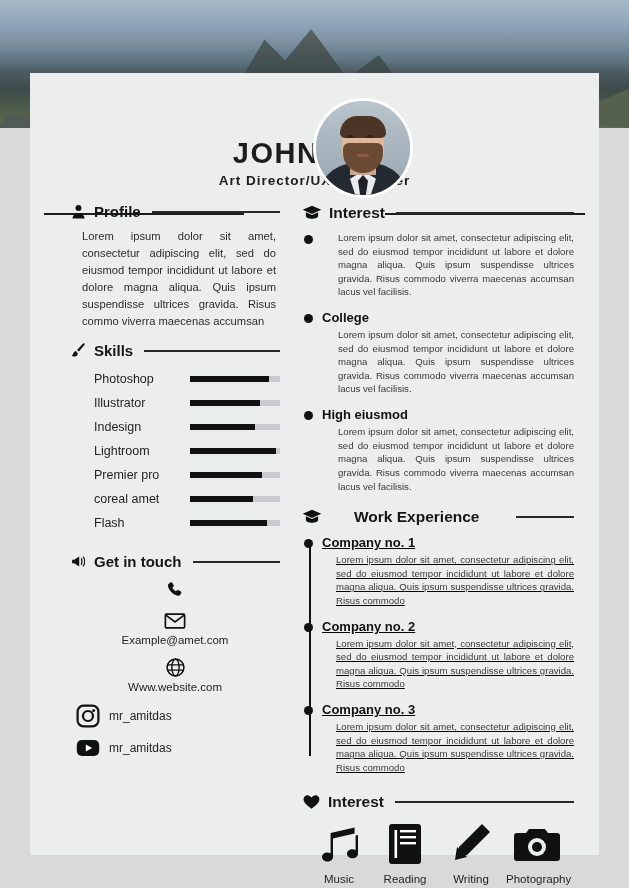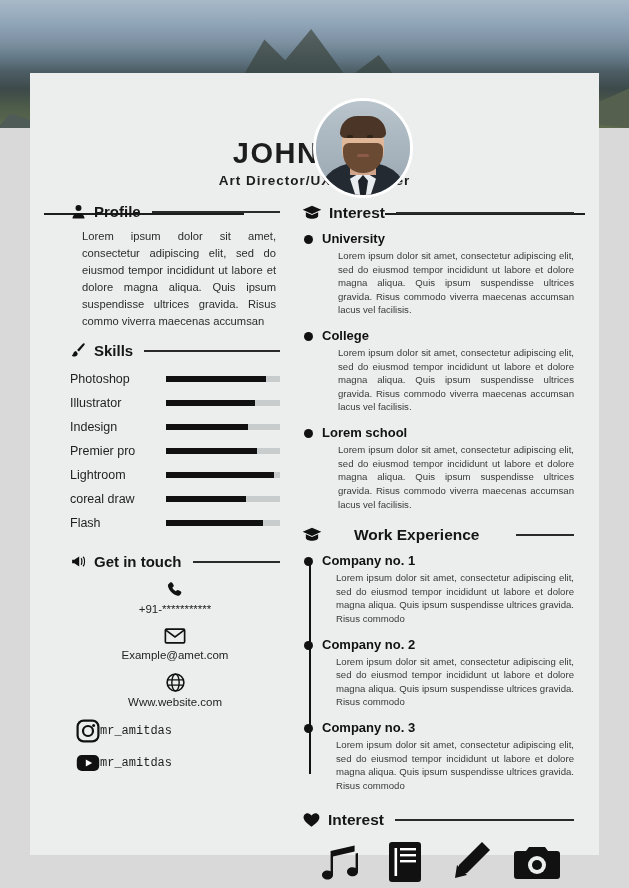--- a/index.html
+++ b/index.html
@@ -98,39 +98,39 @@
   .sec-title{font-size:15px;font-weight:bold;color:#161616;white-space:nowrap;}
   .sec-title.big{font-size:15.5px;}
   .sec-line{flex:1;height:2px;background:#2a2a2a;margin-left:4px;}
   .ico{width:17px;height:17px;flex:none;display:block;}
   
   .profile-text{
     font-size:11.2px;line-height:1.52;color:#2c2c2c;text-align:justify;
     padding-left:12px;padding-right:4px;
   }
   
-  .skills{margin-top:6px;}
+  .skills{margin-top:6px;margin-left:24px;}
   .skill-row{display:flex;align-items:center;height:24px;}
   .skill-name{font-size:12.5px;color:#1f1f1f;width:96px;flex:none;}
   .skill-bar{position:relative;flex:1;height:6px;background:#c9cccd;}
   .skill-fill{position:absolute;left:0;top:0;height:6px;background:#111111;}
   
   .contact{margin-top:10px;text-align:center;}
   .contact-item{margin-bottom:11px;}
   .contact-ico{display:block;margin:0 auto 3px auto;}
   .contact-val{font-size:11.5px;color:#232323;}
-  .social{display:flex;align-items:center;margin-top:4px;padding-left:6px;font-family:Liberation Mono, monospace;}
+  .social{display:flex;align-items:center;gap:9px;margin-top:4px;padding-left:6px;}
   .social .lbl{font-size:12px;color:#1f1f1f;}
   .sq-ico{width:24px;height:24px;flex:none;}
   
   .entry{position:relative;padding-left:20px;margin-bottom:11px;}
   .entry .bullet{position:absolute;left:2px;top:4px;width:9px;height:9px;border-radius:50%;background:#111;}
   .entry h4{margin:0 0 3px 0;font-size:13px;font-weight:bold;color:#111;}
   .entry p{margin:0;font-size:9.6px;line-height:1.42;color:#3a3a3a;padding-left:16px;text-align:justify;}
-  .work-wrap{position:relative;}
+  .work-wrap{position:relative;text-decoration:underline;}
   .work-line{position:absolute;left:6.5px;top:8px;width:2px;bottom:18px;background:#111;}
   .entry.work p{padding-left:14px;}
   
   .interests{display:flex;justify-content:space-between;margin-top:10px;padding:0 6px;}
   .interest{width:62px;text-align:center;}
   .interest .label{margin-top:6px;font-size:11.5px;color:#1f1f1f;}
   .int-ico{height:46px;display:flex;align-items:center;justify-content:center;}
 </style>
 </head>
 <body>
@@ -203,33 +203,33 @@
               <span class="skill-fill" style="width: 78%;"></span>
             </span>
         </div>
         <div class="skill-row">
           <span class="skill-name">Indesign</span>
           <span class="skill-bar">
               <span class="skill-fill" style="width: 72%;"></span>
             </span>
         </div>
         <div class="skill-row">
+          <span class="skill-name">Lightroom</span>
+          <span class="skill-bar">
+              <span class="skill-fill" style="width: 95%;"></span>
+            </span>
+        </div>
+        <div class="skill-row">
           <span class="skill-name">Premier  pro</span>
           <span class="skill-bar">
               <span class="skill-fill" style="width: 80%;"></span>
             </span>
         </div>
         <div class="skill-row">
-          <span class="skill-name">Lightroom</span>
-          <span class="skill-bar">
-              <span class="skill-fill" style="width: 95%;"></span>
-            </span>
-        </div>
-        <div class="skill-row">
-          <span class="skill-name">coreal  draw</span>
+          <span class="skill-name">coreal  amet</span>
           <span class="skill-bar">
               <span class="skill-fill" style="width: 70%;"></span>
             </span>
         </div>
         <div class="skill-row">
           <span class="skill-name">Flash</span>
           <span class="skill-bar">
               <span class="skill-fill" style="width: 85%;"></span>
             </span>
         </div>
@@ -243,21 +243,20 @@
         </svg>
         <span class="sec-title">Get  in  touch</span>
         <span class="sec-line"></span>
       </div>
 
       <div class="contact">
         <div class="contact-item">
           <svg class="contact-ico" width="20" height="20" viewBox="0 0 24 24">
             <path d="M6.5 2.8c.9-.5 1.9-.2 2.4.7l1.4 2.5c.4.8.2 1.8-.5 2.3l-1 .8c.8 2 2.3 3.6 4.3 4.5l.8-1c.6-.7 1.5-.9 2.3-.4l2.5 1.4c.9.5 1.2 1.6.7 2.4l-1.1 1.8c-.6 1-1.8 1.4-2.9 1.1C9.6 17.7 5 13 3.6 7.5c-.3-1.1.1-2.3 1.1-2.9z" fill="#111"></path>
           </svg>
-          <div class="contact-val">+91-***********</div>
         </div>
         <div class="contact-item">
           <svg class="contact-ico" width="22" height="20" viewBox="0 0 24 20">
             <rect x="1.5" y="2.5" width="21" height="15" rx="1.2" fill="none" stroke="#111" stroke-width="1.8"></rect>
             <path d="M2 3.5l10 7.5 10-7.5" fill="none" stroke="#111" stroke-width="1.8"></path>
           </svg>
           <div class="contact-val">Example@amet.com</div>
         </div>
         <div class="contact-item">
           <svg class="contact-ico" width="21" height="21" viewBox="0 0 24 24">
@@ -292,31 +291,30 @@
         <svg class="ico" style="width:20px;height:20px;" viewBox="0 0 24 24">
           <path d="M12 3.2L0.8 8.2 12 13.2l11.2-5z" fill="#111"></path>
           <path d="M4.6 11v4.6c0 1.9 3.3 3.4 7.4 3.4s7.4-1.5 7.4-3.4V11l-7.4 3.3z" fill="#111"></path>
         </svg>
         <span class="sec-title big">Interest</span>
         <span class="sec-line"></span>
       </div>
       <div>
         <div class="entry">
           <span class="bullet"></span>
-          <h4>University</h4>
           <p>Lorem ipsum dolor sit amet, consectetur adipiscing elit, sed do eiusmod tempor incididunt ut labore et dolore magna aliqua. Quis ipsum suspendisse ultrices gravida. Risus commodo viverra maecenas accumsan lacus vel facilisis.</p>
         </div>
         <div class="entry">
           <span class="bullet"></span>
           <h4>College</h4>
           <p>Lorem ipsum dolor sit amet, consectetur adipiscing elit, sed do eiusmod tempor incididunt ut labore et dolore magna aliqua. Quis ipsum suspendisse ultrices gravida. Risus commodo viverra maecenas accumsan lacus vel facilisis.</p>
         </div>
         <div class="entry">
           <span class="bullet"></span>
-          <h4>Lorem  school</h4>
+          <h4>High  eiusmod</h4>
           <p>Lorem ipsum dolor sit amet, consectetur adipiscing elit, sed do eiusmod tempor incididunt ut labore et dolore magna aliqua. Quis ipsum suspendisse ultrices gravida. Risus commodo viverra maecenas accumsan lacus vel facilisis.</p>
         </div>
       </div>
 
       <div class="sec-head" style="margin-top:14px;gap:32px;">
         <svg class="ico" style="width:20px;height:20px;" viewBox="0 0 24 24">
           <path d="M12 3.2L0.8 8.2 12 13.2l11.2-5z" fill="#111"></path>
           <path d="M4.6 11v4.6c0 1.9 3.3 3.4 7.4 3.4s7.4-1.5 7.4-3.4V11l-7.4 3.3z" fill="#111"></path>
         </svg>
         <span class="sec-title big">Work  Experience</span>

